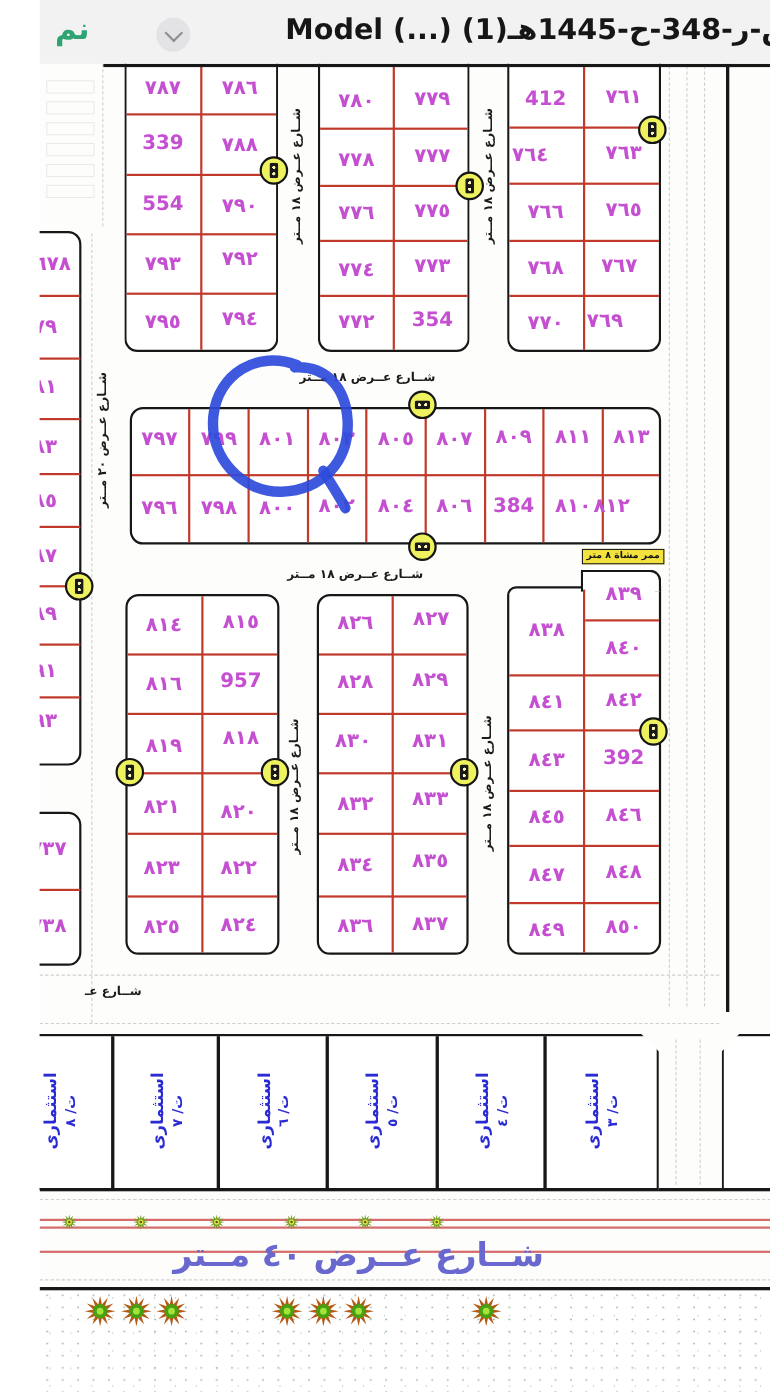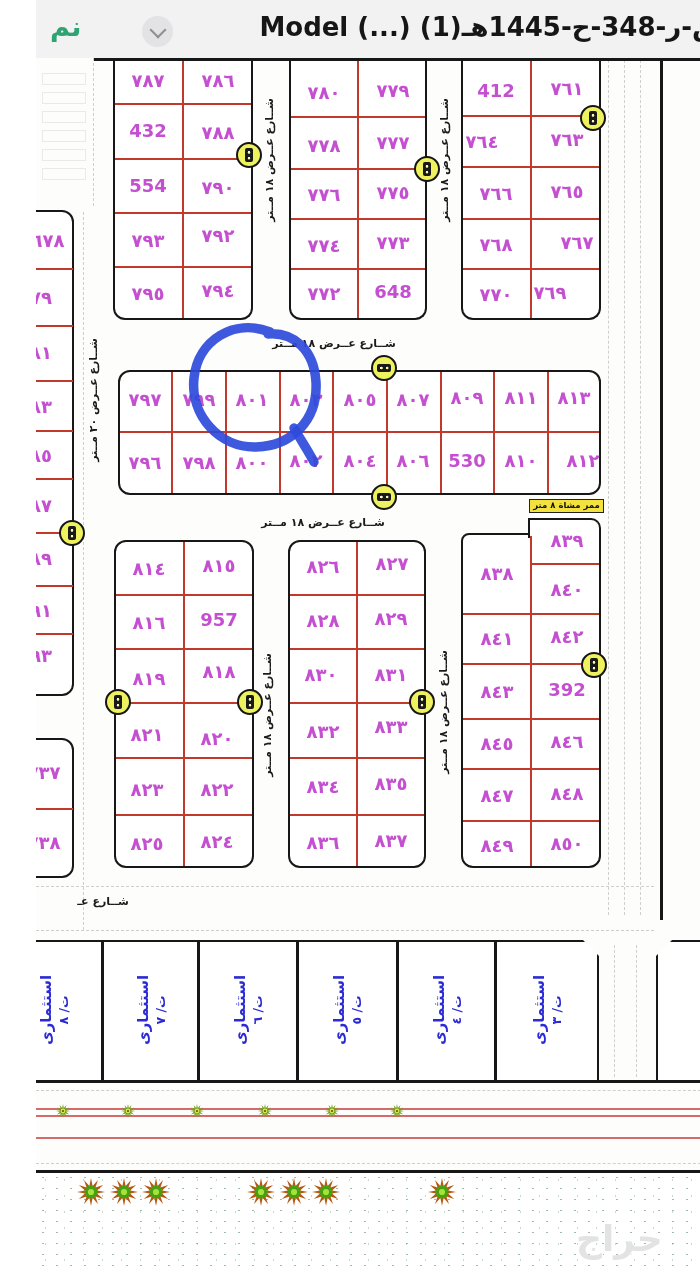--- a/index.html
+++ b/index.html
@@ -118,21 +118,21 @@
     <span class="lbl num" style="left:8px;top:842px;">٧٣٨</span>
 
     <div class="blk" style="left:77px;top:50px;width:140px;height:270px;border-radius:0 0 12px 12px;border-top:none;"></div>
     <div class="rl" style="left:146px;top:58px;width:1.7px;height:260px;"></div>
     <div class="rl" style="left:79px;top:103px;width:136px;height:1.7px;"></div>
     <div class="rl" style="left:79px;top:158px;width:136px;height:1.7px;"></div>
     <div class="rl" style="left:79px;top:212px;width:136px;height:1.7px;"></div>
     <div class="rl" style="left:79px;top:266px;width:136px;height:1.7px;"></div>
     <span class="lbl num" style="left:112px;top:80px;">٧٨٧</span>
     <span class="lbl num" style="left:182px;top:80px;">٧٨٦</span>
-    <span class="lbl num" style="left:112px;top:130px;">432</span>
+    <span class="lbl num" style="left:112px;top:130px;">339</span>
     <span class="lbl num" style="left:182px;top:132px;">٧٨٨</span>
     <span class="lbl num" style="left:112px;top:185px;">554</span>
     <span class="lbl num" style="left:182px;top:187px;">٧٩٠</span>
     <span class="lbl num" style="left:112px;top:240px;">٧٩٣</span>
     <span class="lbl num" style="left:182px;top:235px;">٧٩٢</span>
     <span class="lbl num" style="left:112px;top:293px;">٧٩٥</span>
     <span class="lbl num" style="left:182px;top:290px;">٧٩٤</span>
 
     <div class="blk" style="left:253px;top:50px;width:138px;height:270px;border-radius:0 0 12px 12px;border-top:none;"></div>
     <div class="rl" style="left:321px;top:58px;width:1.7px;height:260px;"></div>
@@ -142,36 +142,36 @@
     <div class="rl" style="left:255px;top:268px;width:134px;height:1.7px;"></div>
     <span class="lbl num" style="left:288px;top:92px;">٧٨٠</span>
     <span class="lbl num" style="left:357px;top:90px;">٧٧٩</span>
     <span class="lbl num" style="left:288px;top:145px;">٧٧٨</span>
     <span class="lbl num" style="left:357px;top:142px;">٧٧٧</span>
     <span class="lbl num" style="left:288px;top:194px;">٧٧٦</span>
     <span class="lbl num" style="left:357px;top:192px;">٧٧٥</span>
     <span class="lbl num" style="left:288px;top:245px;">٧٧٤</span>
     <span class="lbl num" style="left:357px;top:242px;">٧٧٣</span>
     <span class="lbl num" style="left:288px;top:293px;">٧٧٢</span>
-    <span class="lbl num" style="left:357px;top:291px;">648</span>
+    <span class="lbl num" style="left:357px;top:291px;">354</span>
 
     <div class="blk" style="left:425px;top:50px;width:140px;height:270px;border-radius:0 0 12px 12px;border-top:none;"></div>
     <div class="rl" style="left:494px;top:58px;width:1.7px;height:260px;"></div>
     <div class="rl" style="left:427px;top:115px;width:136px;height:1.7px;"></div>
     <div class="rl" style="left:427px;top:166px;width:136px;height:1.7px;"></div>
     <div class="rl" style="left:427px;top:218px;width:136px;height:1.7px;"></div>
     <div class="rl" style="left:427px;top:268px;width:136px;height:1.7px;"></div>
     <span class="lbl num" style="left:460px;top:90px;">412</span>
     <span class="lbl num" style="left:531px;top:88px;">٧٦١</span>
     <span class="lbl num" style="left:446px;top:141px;">٧٦٤</span>
     <span class="lbl num" style="left:531px;top:139px;">٧٦٣</span>
     <span class="lbl num" style="left:460px;top:193px;">٧٦٦</span>
     <span class="lbl num" style="left:531px;top:191px;">٧٦٥</span>
     <span class="lbl num" style="left:460px;top:244px;">٧٦٨</span>
-    <span class="lbl num" style="left:541px;top:242px;">٧٦٧</span>
+    <span class="lbl num" style="left:527px;top:242px;">٧٦٧</span>
     <span class="lbl num" style="left:460px;top:294px;">٧٧٠</span>
     <span class="lbl num" style="left:514px;top:292px;">٧٦٩</span>
 
     <span class="lbl street vert" style="left:233px;top:160px;">شــارع عــرض ١٨ مــتر</span>
     <span class="lbl street vert" style="left:408px;top:160px;">شــارع عــرض ١٨ مــتر</span>
     <span class="lbl street vert" style="left:57px;top:400px;">شــارع عــرض ٢٠ مــتر</span>
 
     <span class="lbl street" style="left:298px;top:343px;">شــارع عــرض ١٨ مــتر</span>
 
     <div class="blk" style="left:82px;top:370px;width:483px;height:125px;border-radius:12px;"></div>
@@ -192,23 +192,23 @@
     <span class="lbl num" style="left:377px;top:399px;">٨٠٧</span>
     <span class="lbl num" style="left:431px;top:397px;">٨٠٩</span>
     <span class="lbl num" style="left:485px;top:397px;">٨١١</span>
     <span class="lbl num" style="left:538px;top:397px;">٨١٣</span>
     <span class="lbl num" style="left:109px;top:462px;">٧٩٦</span>
     <span class="lbl num" style="left:163px;top:462px;">٧٩٨</span>
     <span class="lbl num" style="left:216px;top:462px;">٨٠٠</span>
     <span class="lbl num" style="left:270px;top:460px;">٨٠٢</span>
     <span class="lbl num" style="left:324px;top:460px;">٨٠٤</span>
     <span class="lbl num" style="left:377px;top:460px;">٨٠٦</span>
-    <span class="lbl num" style="left:431px;top:460px;">530</span>
+    <span class="lbl num" style="left:431px;top:460px;">384</span>
     <span class="lbl num" style="left:485px;top:460px;">٨١٠</span>
-    <span class="lbl num" style="left:547px;top:460px;">٨١٢</span>
+    <span class="lbl num" style="left:520px;top:460px;">٨١٢</span>
 
     <span class="lbl street" style="left:287px;top:522px;">شــارع عــرض ١٨ مــتر</span>
     <div id="walkway">ممر مشاة ٨ متر</div>
 
     <div class="blk" style="left:78px;top:540px;width:140px;height:328px;border-radius:12px;"></div>
     <div class="rl" style="left:147px;top:542px;width:1.7px;height:324px;"></div>
     <div class="rl" style="left:80px;top:594px;width:136px;height:1.7px;"></div>
     <div class="rl" style="left:80px;top:648px;width:136px;height:1.7px;"></div>
     <div class="rl" style="left:80px;top:702px;width:136px;height:1.7px;"></div>
     <div class="rl" style="left:80px;top:757px;width:136px;height:1.7px;"></div>
@@ -337,23 +337,23 @@
           <span class="u">ت/ ٣</span>
         </div>
 
     <div class="blk" style="left:620px;top:940px;width:90px;height:142px;
                 clip-path:polygon(16px 0,100% 0,100% 100%,0 100%,0 16px);"></div>
 
     <div class="bline" style="left:0;top:1080px;width:700px;height:2.6px;z-index:1;"></div>
     <div class="redline" style="top:1108px;"></div>
     <div class="redline" style="top:1115px;"></div>
     <div class="redline" style="top:1137px;"></div>
+    <div id="bigstreet" dir="rtl">شــارع عــرض ٤٠ مــتر</div>
     <div class="bline" style="left:0;top:1170px;width:700px;height:2.6px;"></div>
     <div id="texture"></div>
-    <div id="wm">حراج</div>
 
     <svg class="tree" style="left:27px;top:1111px;" width="14" height="14">
           <use href="#tree-s"></use>
         </svg>
     <svg class="tree" style="left:92px;top:1111px;" width="14" height="14">
           <use href="#tree-s"></use>
         </svg>
     <svg class="tree" style="left:161px;top:1111px;" width="14" height="14">
           <use href="#tree-s"></use>
         </svg>

